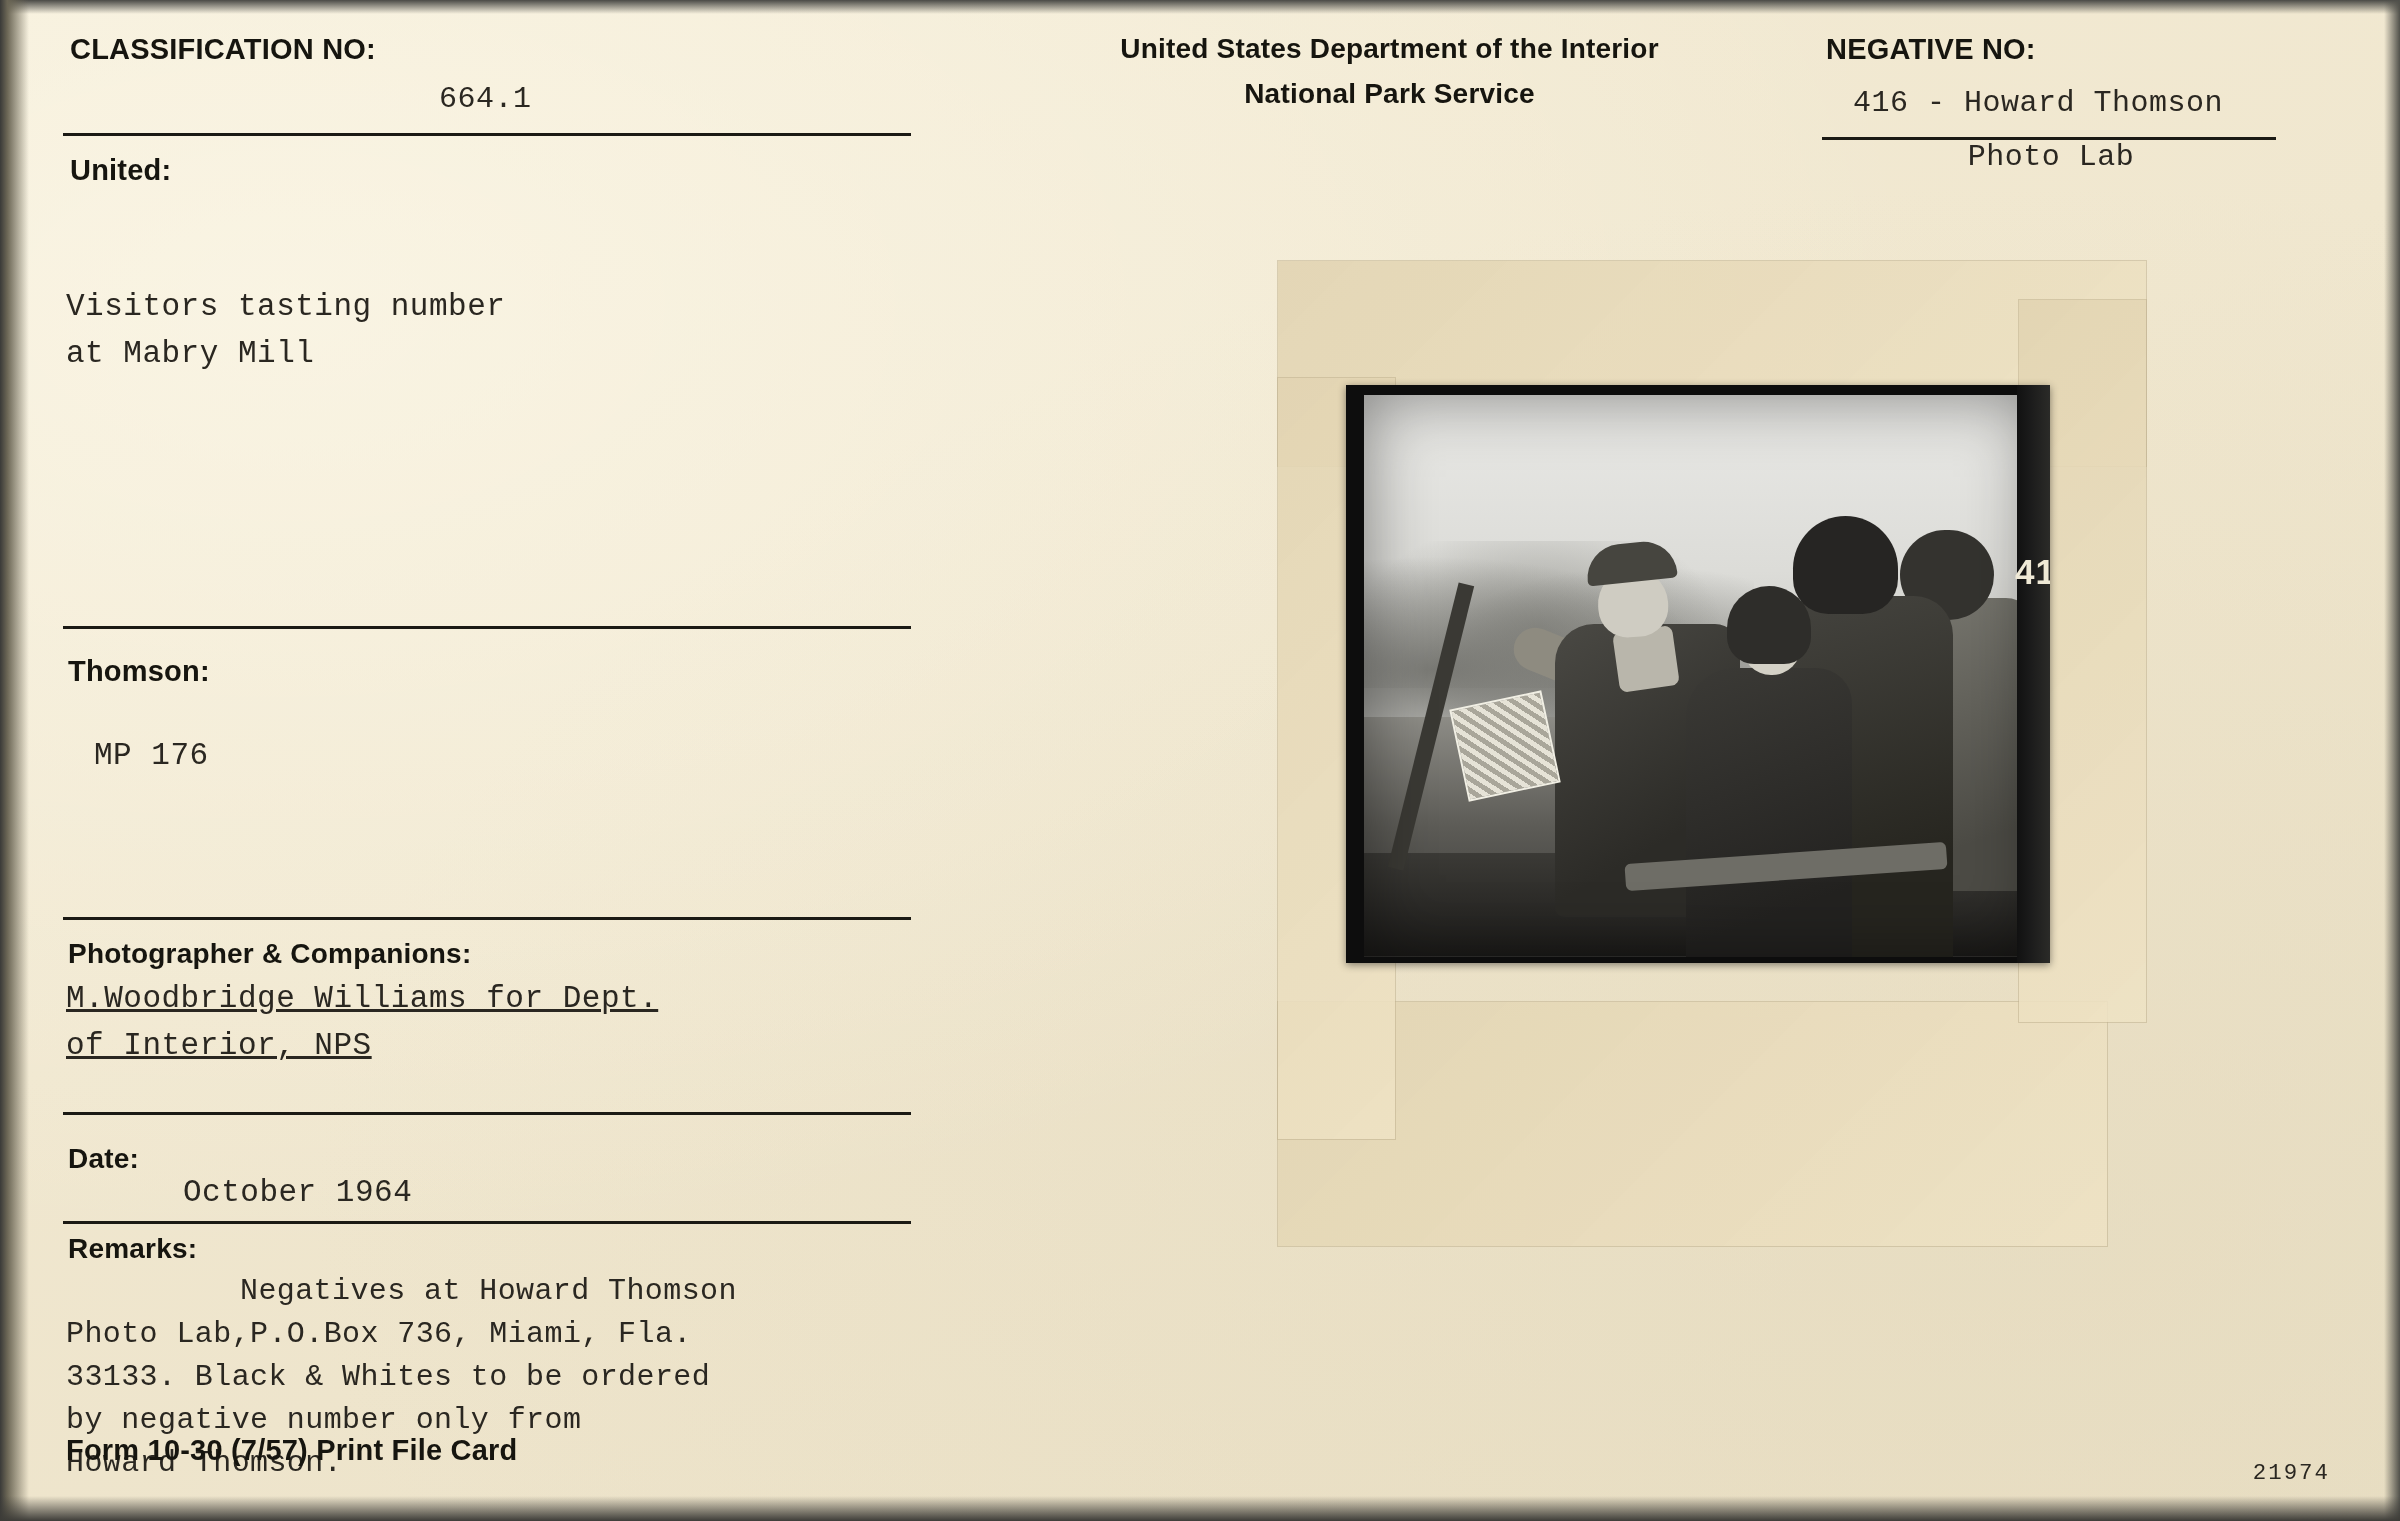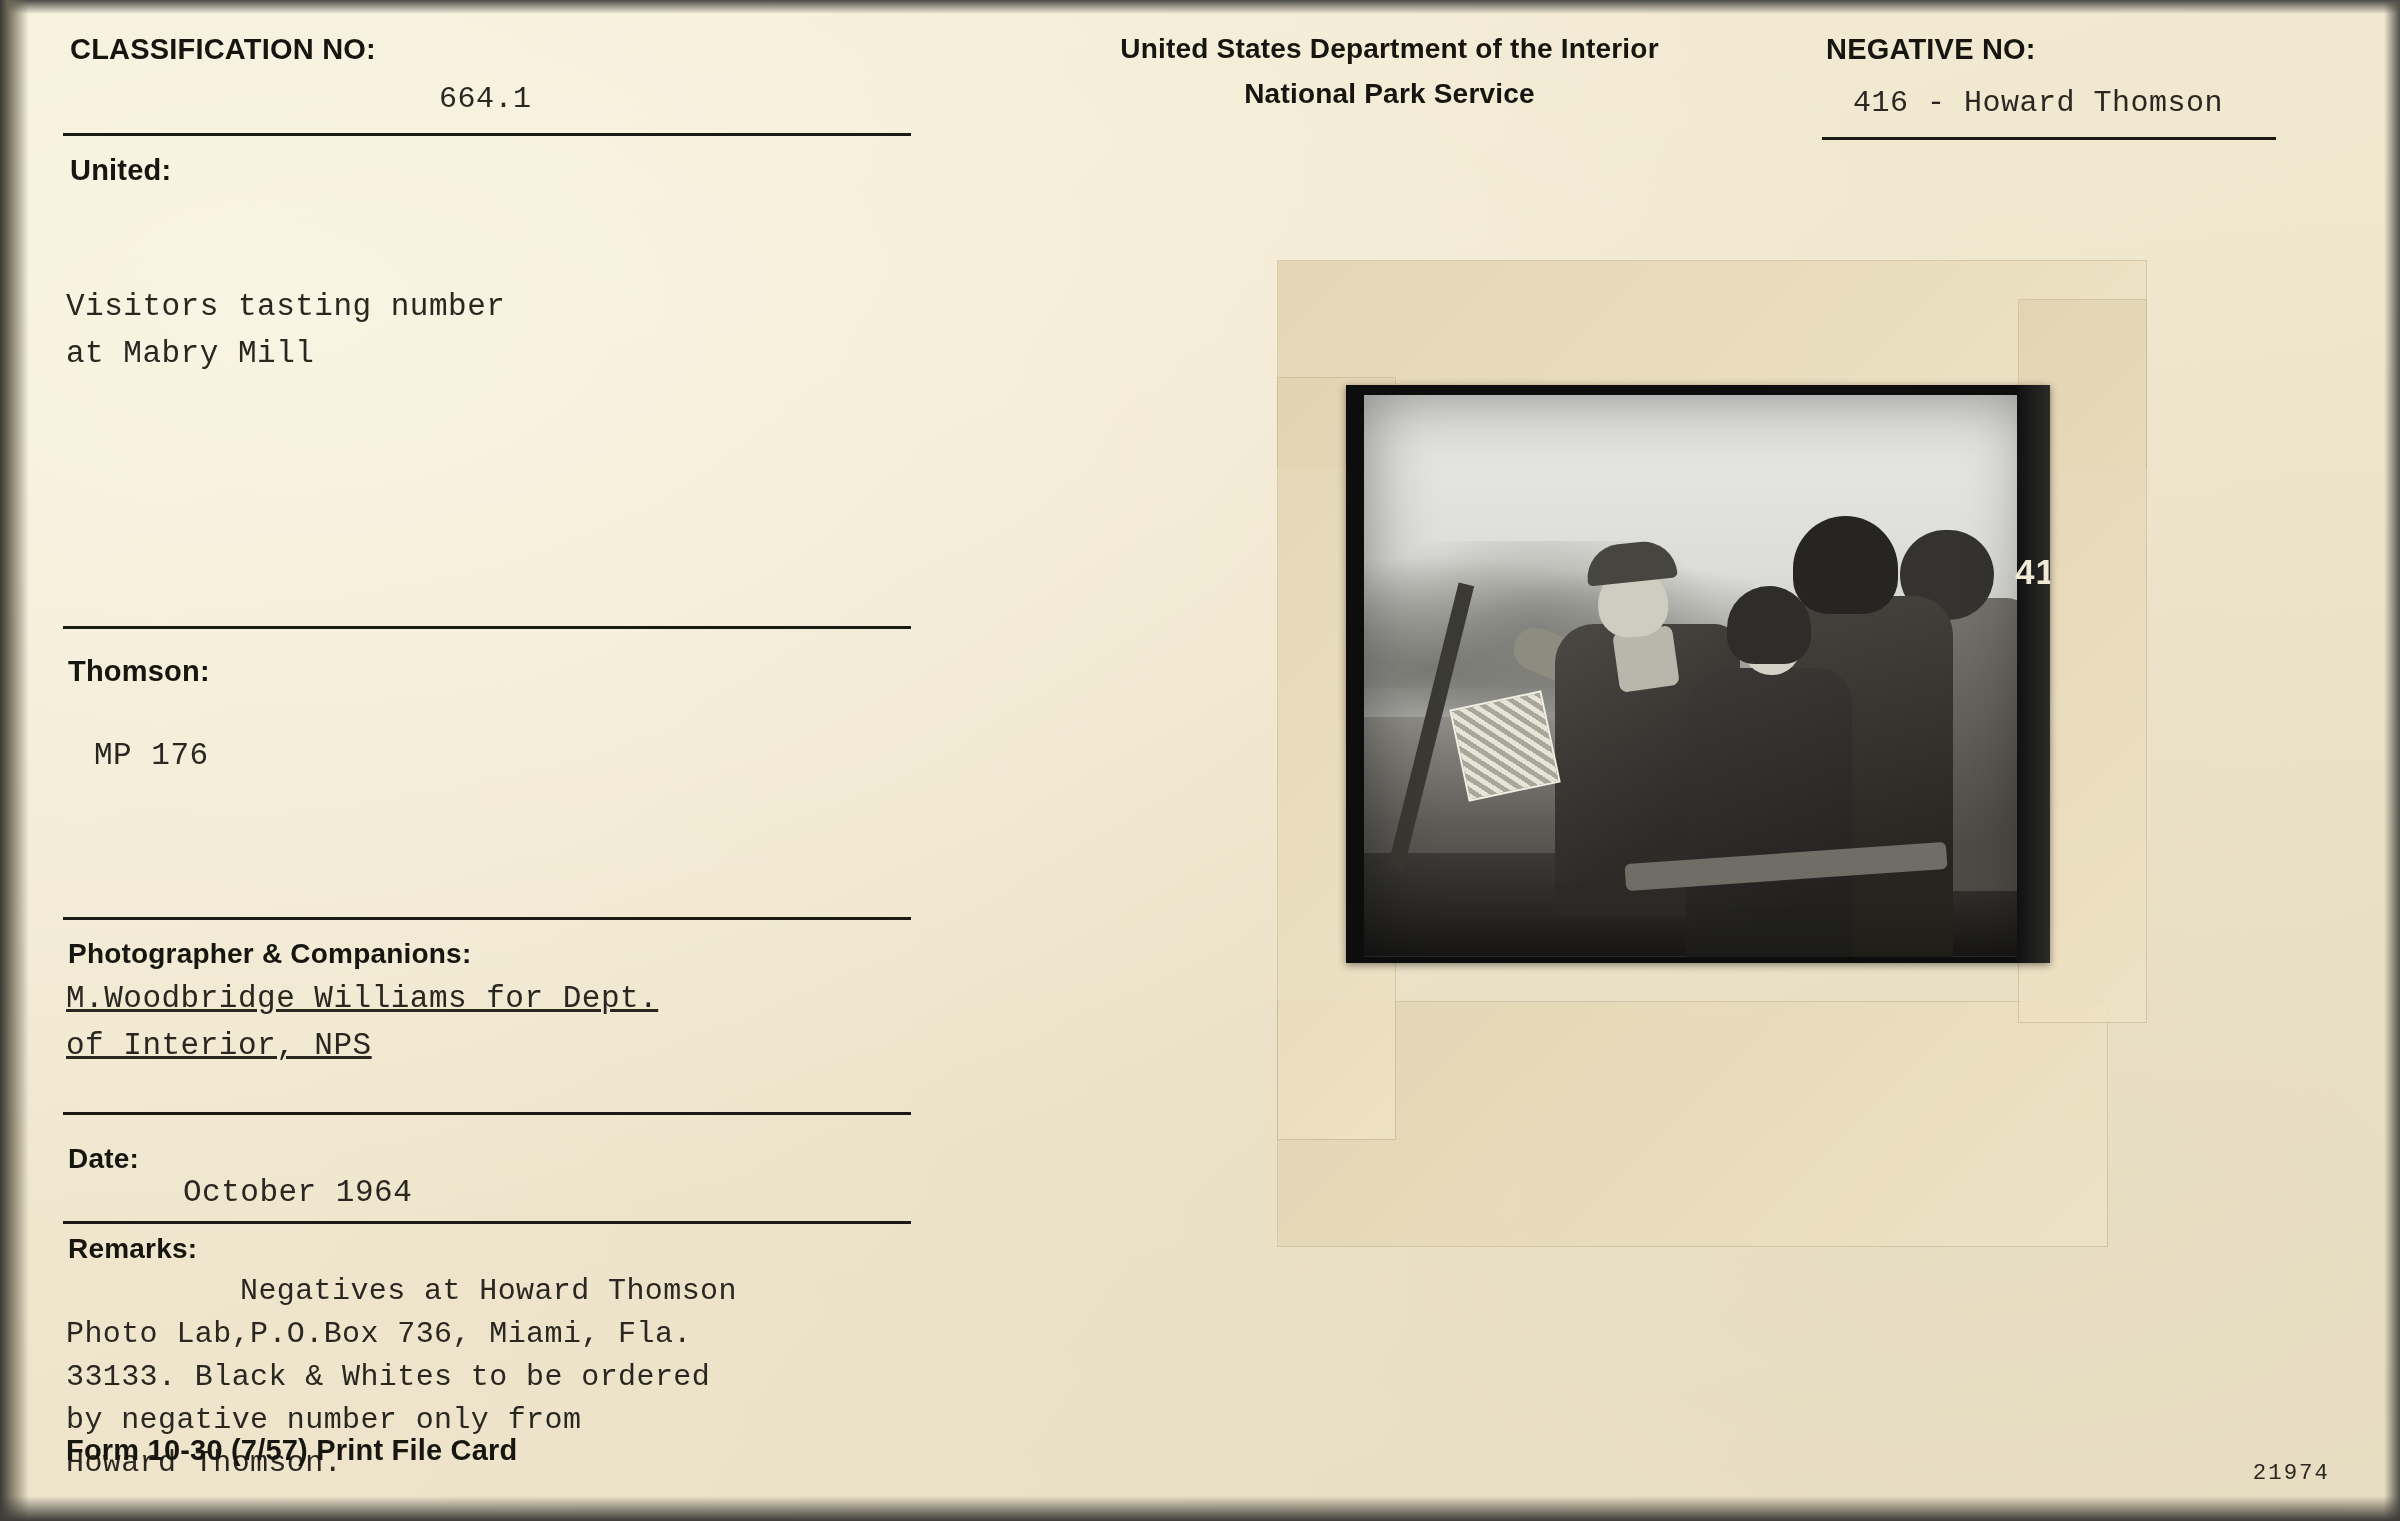--- a/index.html
+++ b/index.html
@@ -340,20 +340,21 @@
   <div id="classification-label" class="printed">CLASSIFICATION NO:</div>
   <div id="classification-value" class="typed">664.1</div>
   <div id="classification-rule"></div>
 
   <div id="dept-line2" class="printed">National Park Service</div>
   <div id="dept-line1" class="printed">United States Department of the Interior</div>
 
   <div id="negative-label" class="printed">NEGATIVE NO:</div>
   <div id="negative-value" class="typed">416 - Howard Thomson</div>
   <div id="negative-rule"></div>
+  <div id="negative-sub" class="typed">Photo Lab</div>
 
   <div id="subject-label" class="printed">United:</div>
   <div id="subject-value" class="typed" style="white-space: pre-line;">Visitors tasting number
 at Mabry Mill</div>
   <div id="subject-rule"></div>
 
   <div id="location-label" class="printed">Thomson:</div>
   <div id="location-value" class="typed" style="white-space: pre-line;">MP 176</div>
   <div id="location-rule"></div>
 

